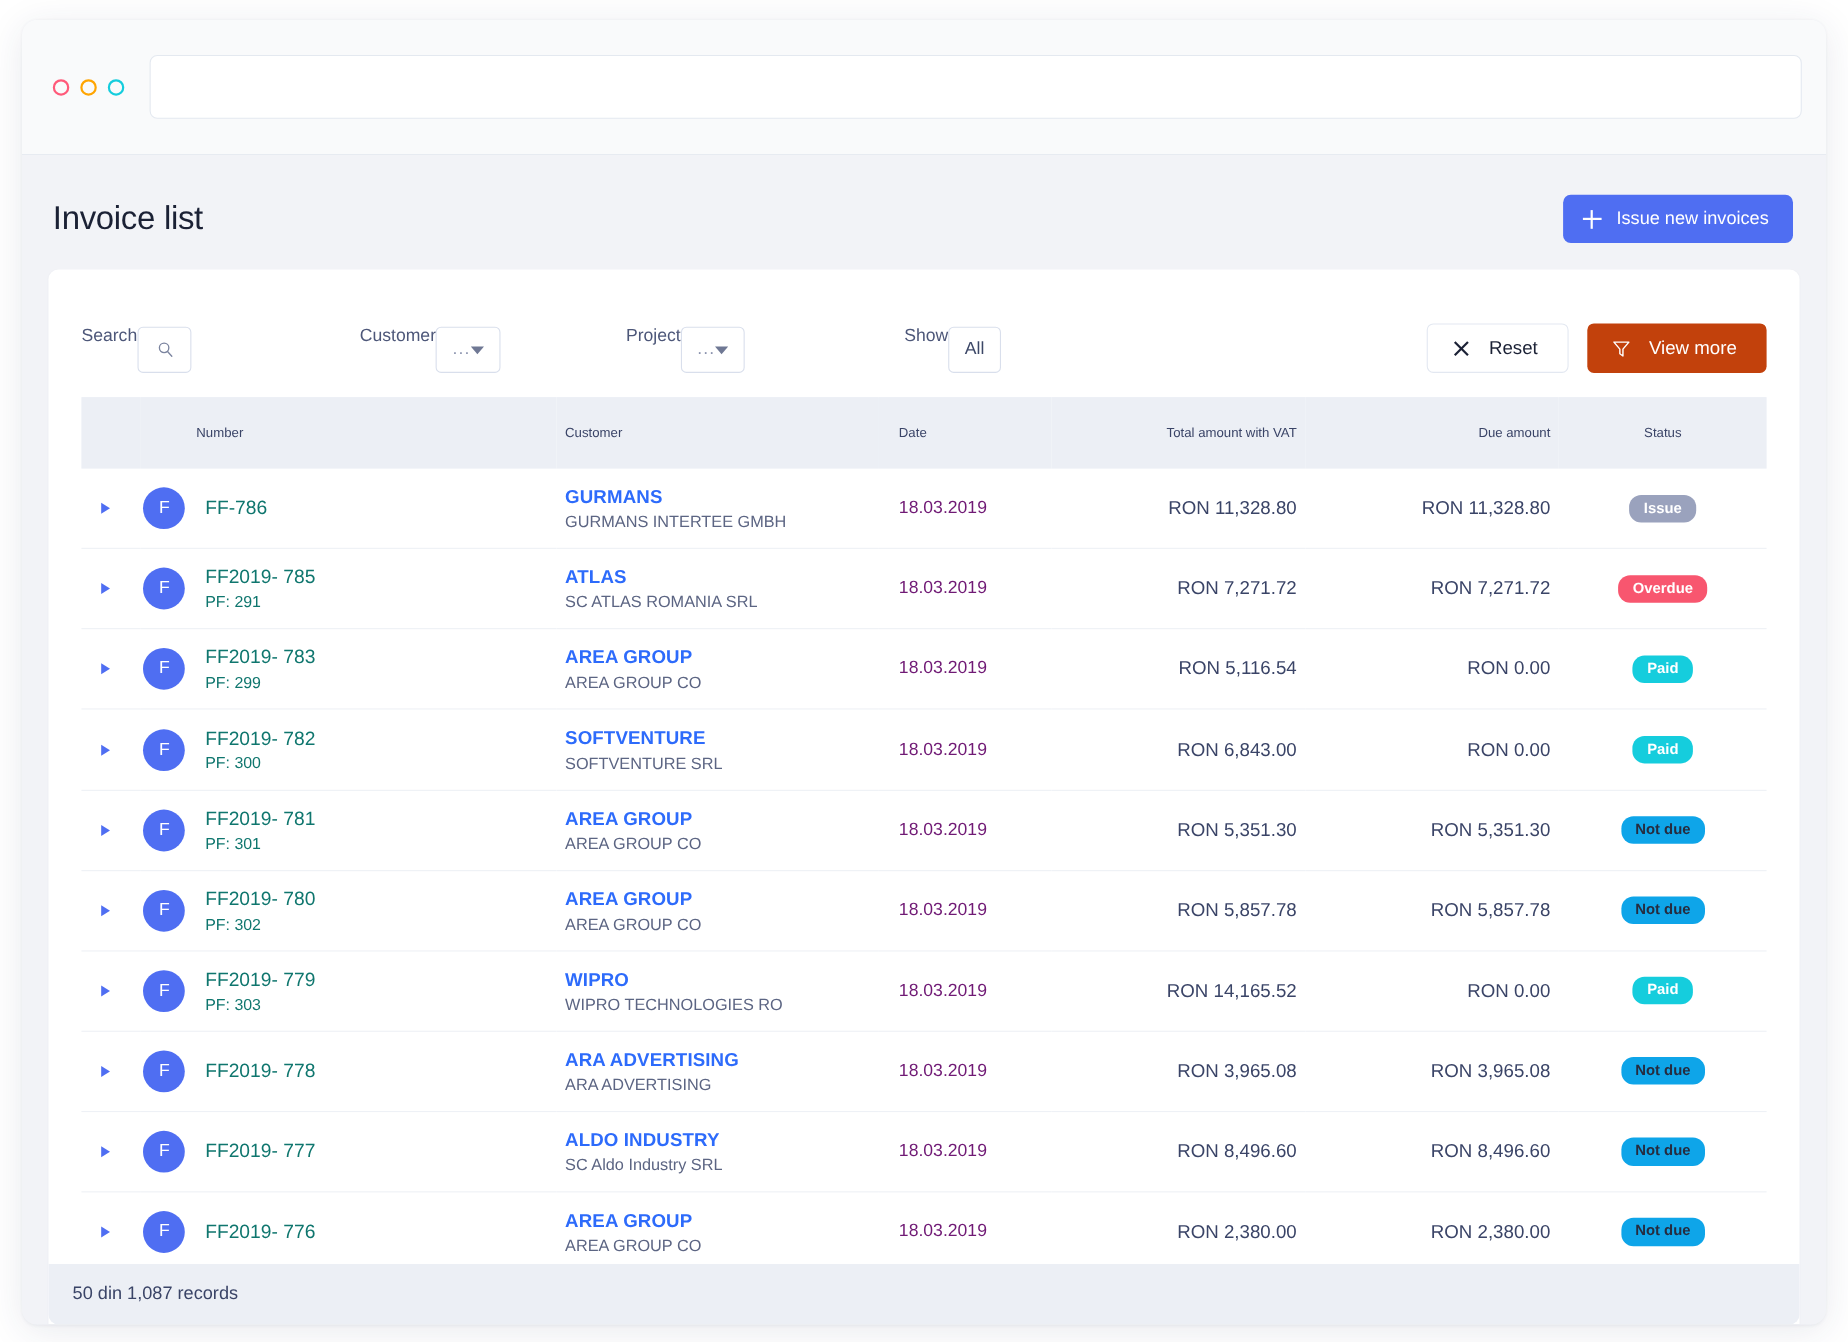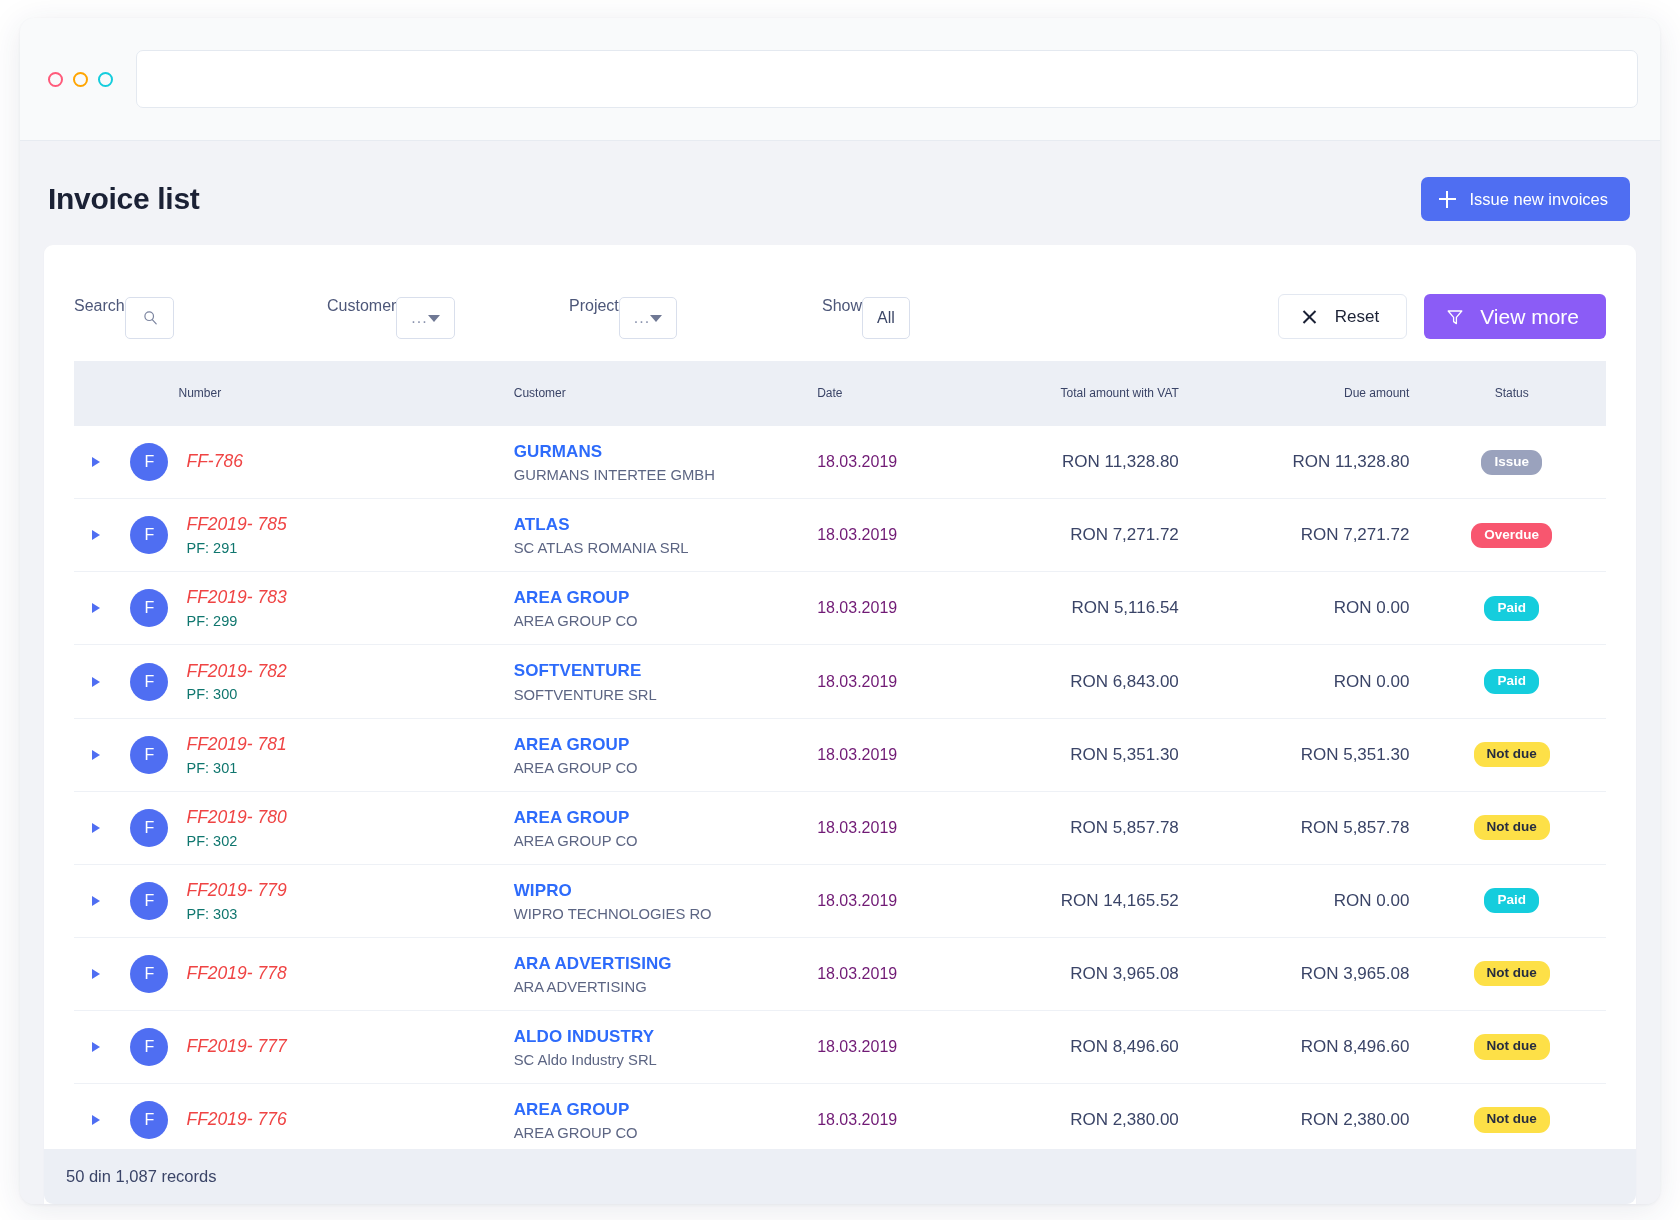--- a/index.html
+++ b/index.html
@@ -65,21 +65,21 @@
 
   .page-head {
     display: flex;
     align-items: center;
     justify-content: space-between;
     padding: 36px 30px 24px 28px;
     flex: 0 0 auto;
   }
   .page-title {
     font-size: 30px;
-    font-weight: 700;
+    font-weight: 400;
     color: #1b2135;
     letter-spacing: -0.3px;
   }
   .btn-issue {
     display: inline-flex;
     align-items: center;
     gap: 14px;
     background: #4f6ef2;
     color: #ffffff;
     border: none;
@@ -165,22 +165,22 @@
   .x-ic::before, .x-ic::after {
     content: ""; position: absolute; left: 0; top: 7.5px;
     width: 17px; height: 2px; background: #1b2135;
   }
   .x-ic::before { transform: rotate(45deg); }
   .x-ic::after  { transform: rotate(-45deg); }
 
   .btn-viewmore {
     display: inline-flex; align-items: center; gap: 16px;
     height: 45px; padding: 0 27px 0 22px;
-    background: #8b5cf6; border: none; border-radius: 6px;
-    color: #ffffff; font-size: 21px; font-family: inherit; font-weight: 500;
+    background: #c2410c; border: none; border-radius: 6px;
+    color: #ffffff; font-size: 17px; font-family: inherit; font-weight: 500;
     cursor: pointer;
   }
 
   
   .table-wrap { flex: 1 1 auto; overflow: hidden; padding: 0 30px; }
   table { width: 100%; border-collapse: collapse; table-layout: fixed; }
 
   thead th {
     background: #eceff5;
     color: #3a4467;
@@ -210,24 +210,23 @@
 
   .num-cell { display: flex; align-items: center; padding-left: 2px; }
   .avatar {
     width: 38px; height: 38px; border-radius: 50%;
     background: #4f6ef2; color: #ffffff;
     display: flex; align-items: center; justify-content: center;
     font-size: 16px; font-weight: 500; flex: 0 0 auto;
   }
   .num-texts { margin-left: 18px; }
   .num-link {
-    color: #ef4444; font-size: 17.5px; font-weight: 500;
+    color: #0f766e; font-size: 17.5px; font-weight: 500;
     text-decoration: none; display: block; line-height: 1.25;
     cursor: pointer;
-    font-style: italic;
   }
   .num-sub { color: #0f766e; font-size: 14.5px; margin-top: 4px; }
 
   .cust-cell { padding-left: 8px; }
   .cust-link {
     color: #2d6bfb; font-size: 17px; font-weight: 600;
     text-decoration: none; display: block; line-height: 1.3;
     letter-spacing: 0.1px; cursor: pointer;
   }
   .cust-sub { color: #5c6583; font-size: 14.8px; margin-top: 4px; }
@@ -241,21 +240,21 @@
     border-radius: 11px;
     padding: 4px 13px 5px 13px;
     font-size: 13.5px;
     font-weight: 700;
     color: #ffffff;
     line-height: 1.2;
   }
   .badge.draft   { background: #9aa2bd; font-weight: 600; }
   .badge.overdue { background: #f8566f; }
   .badge.paid    { background: #15cddd; }
-  .badge.notdue  { background: #fde047; color: #262c3f; }
+  .badge.notdue  { background: #0ea5e9; color: #262c3f; }
 
   
   .card-footer {
     flex: 0 0 auto;
     background: #eceff5;
     color: #3a4467;
     font-size: 16.5px;
     padding: 18px 0 18px 22px;
     border-radius: 0 0 9px 9px;
   }

